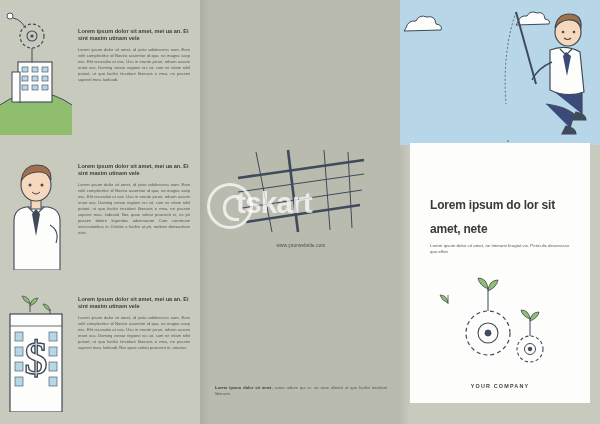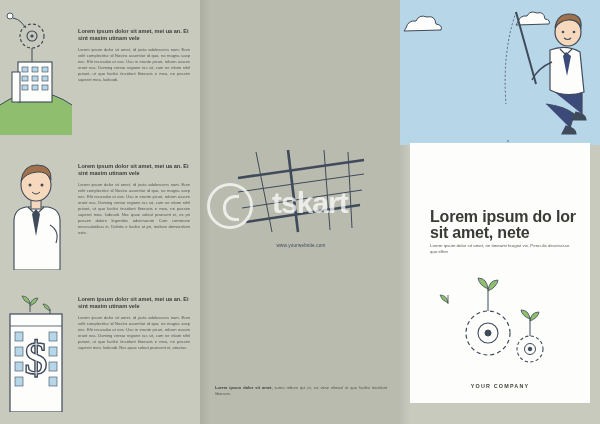--- a/index.html
+++ b/index.html
@@ -105,24 +105,24 @@
     position: absolute;
     left: 410px;
     top: 143px;
     width: 180px;
     height: 260px;
     background: #fdfdfb;
   }
   .rc-title {
     position: absolute;
     left: 20px;
-    top: 66px;
+    top: 50px;
     width: 148px;
-    font-size: 16px;
-    line-height: 16px;
+    font-size: 12px;
+    line-height: 24px;
     font-weight: bold;
     color: #3a3a36;
     letter-spacing: -0.2px;
   }
   .rc-body {
     position: absolute;
     left: 20px;
     top: 100px;
     width: 146px;
     font-size: 4.4px;
@@ -149,21 +149,20 @@
     pointer-events: none;
   }
   .wm-text {
     position: absolute;
     left: 236px;
     top: 186px;
     font-size: 30px;
     font-weight: bold;
     color: rgba(255,255,255,0.72);
     letter-spacing: -1px;
-    margin-left: 36px;
   }
   .wm-ring {
     position: absolute;
     left: 207px;
     top: 183px;
     width: 40px;
     height: 40px;
     border: 3px solid rgba(255,255,255,0.72);
     border-radius: 50%;
   }

